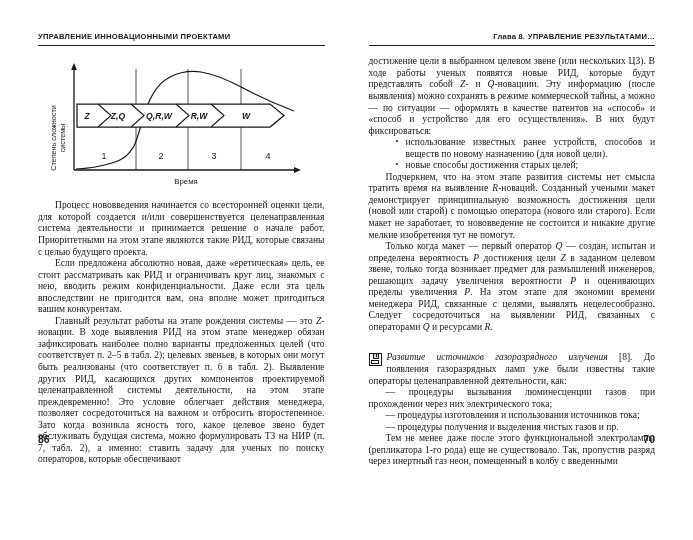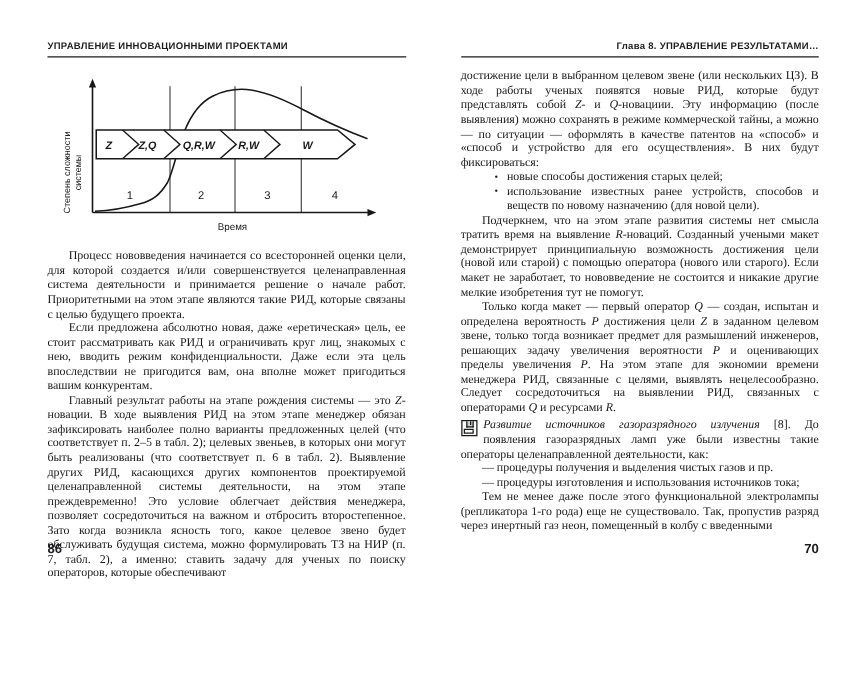--- a/index.html
+++ b/index.html
@@ -67,21 +67,21 @@
   }
   ul.bullets li::before{
     content:"\2022";
     position:absolute;
     left:-1px; top:-0.5px;
     font-size:8px;
   }
 
   
   .example{
-    margin-top:2px;
+    margin-top:19px;
     position:relative;
     font-size:9.55px;
     line-height:11.55px;
     text-align:justify;
   }
   .floppy{
     float:left;
     width:13px;height:13px;
     margin:1.5px 5px 0 0;
     position:relative;
@@ -211,37 +211,38 @@
 
   <div class="page right">
 
     <div class="runhead">Глава 8. УПРАВЛЕНИЕ РЕЗУЛЬТАТАМИ…</div>
 
     <div class="col">
 
       <p class="body noind" style="margin-top:6px;"><span>достижение цели в выбранном целевом звене (или нескольких ЦЗ). В ходе работы ученых появятся новые РИД, которые будут представлять собой </span><i>Z</i><span>- и </span><i>Q</i><span>-новациии. Эту информацию (после выявления) можно сохранять в режиме коммерческой тайны, а можно — по ситуации — оформлять в качестве патентов на «способ» и «способ и устройство для его осуществления». В них будут фиксироваться:</span></p>
 
       <ul class="bullets">
+        <li>использование известных ранее устройств, способов и веществ по новому назначению (для новой цели).</li>
         <li>новые способы достижения старых целей;</li>
-        <li>использование известных ранее устройств, способов и веществ по новому назначению (для новой цели).</li>
       </ul>
 
       <p class="body"><span>Подчеркнем, что на этом этапе развития системы нет смысла тратить время на выявление </span><i>R</i><span>-новаций. Созданный учеными макет демонстрирует принципиальную возможность достижения цели (новой или старой) с помощью оператора (нового или старого). Если макет не заработает, то нововведение не состоится и никакие другие мелкие изобретения тут не помогут.</span></p>
 
       <p class="body"><span>Только когда макет — первый оператор </span><i>Q</i><span> — создан, испытан и определена вероятность </span><i>P</i><span> достижения цели </span><i>Z</i><span> в заданном целевом звене, только тогда возникает предмет для размышлений инженеров, решающих задачу увеличения вероятности </span><i>P</i><span> и оценивающих пределы увеличения </span><i>P</i><span>. На этом этапе для экономии времени менеджера РИД, связанные с целями, выявлять нецелесообразно. Следует сосредоточиться на выявлении РИД, связанных с операторами </span><i>Q</i><span> и ресурсами </span><i>R</i><span>.</span></p>
 
       <div class="example">
         <span class="floppy">
           <span class="shutter"></span>
           <span class="label"></span>
         </span><i>Развитие источников газоразрядного излучения</i><span> [8]</span><span>. До появления газоразрядных ламп уже были известны такие операторы целенаправленной деятельности, как:</span>
       </div>
 
+      <p class="body">— процедуры вызывания люминесценции газов при прохождении через них электрического тока;</p>
+      <p class="body">— процедуры изготовления и использования источников тока;</p>
       <p class="body">— процедуры получения и выделения чистых газов и пр.</p>
-      <p class="body">— процедуры изготовления и использования источников тока;</p>
 
       <p class="body">Тем не менее даже после этого функциональной электролампы (репликатора 1-го рода) еще не существовало. Так, пропустив разряд через инертный газ неон, помещенный в колбу с введенными</p>
     </div>
 
     <div class="folio">70</div>
   </div>
 
 </div>
 
 </body></html>

